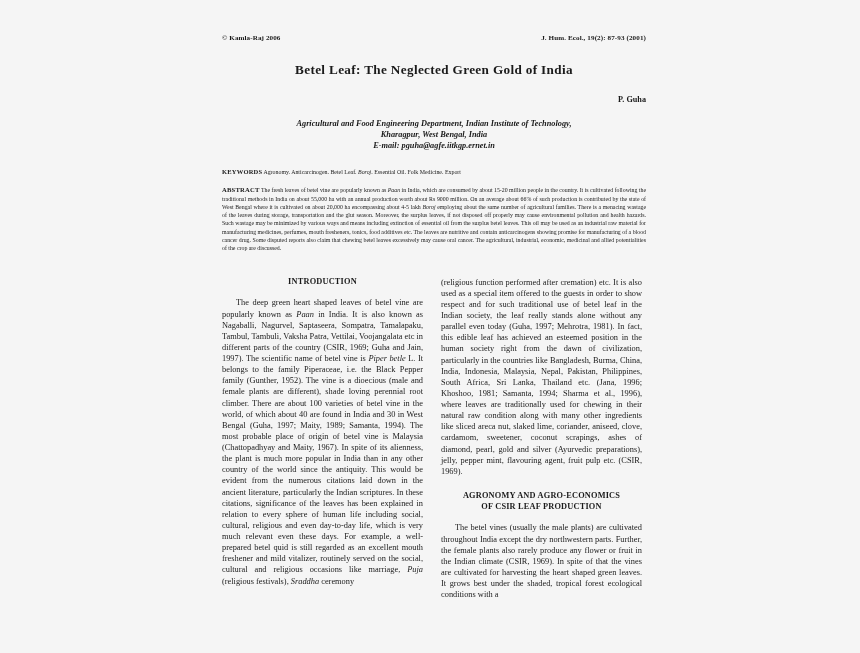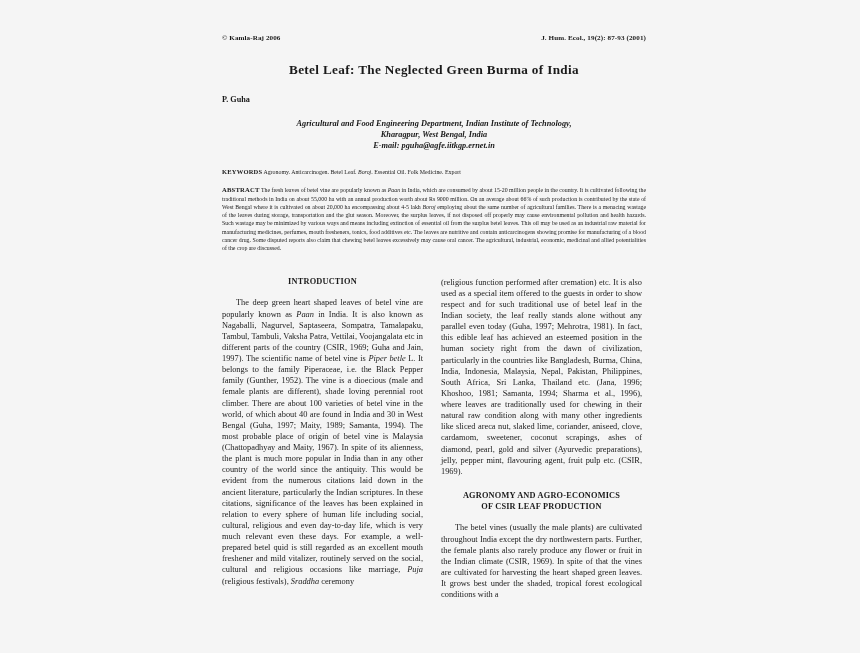--- a/index.html
+++ b/index.html
@@ -45,21 +45,21 @@
 
   
   .title {
     text-align: center;
     font-size: 13.2px;
     font-weight: bold;
     letter-spacing: 0.35px;
     margin-top: 20px;
   }
   .author {
-    text-align: left;
+    text-align: right;
     font-size: 8.2px;
     font-weight: bold;
     margin-top: 17px;
   }
   .affil {
     text-align: center;
     font-size: 8.3px;
     font-weight: bold;
     font-style: italic;
     line-height: 1.32;
@@ -127,21 +127,21 @@
 <body>
 
 <div id="page">
   <div id="sheet">
 
     <div class="runhead">
       <span class="left">© Kamla-Raj 2006</span>
       <span class="right">J. Hum. Ecol., 19(2): 87-93 (2001)</span>
     </div>
 
-    <div class="title">Betel Leaf: The Neglected Green Burma of India</div>
+    <div class="title">Betel Leaf: The Neglected Green Gold of India</div>
 
     <div class="author">P. Guha</div>
 
     <div class="affil">
       <span>Agricultural and Food Engineering Department, Indian Institute of Technology,</span><br>
       <span>Kharagpur, West Bengal, India</span>
       <span class="email">E-mail: pguha@agfe.iitkgp.ernet.in</span>
     </div>
 
     <div class="keywords">

